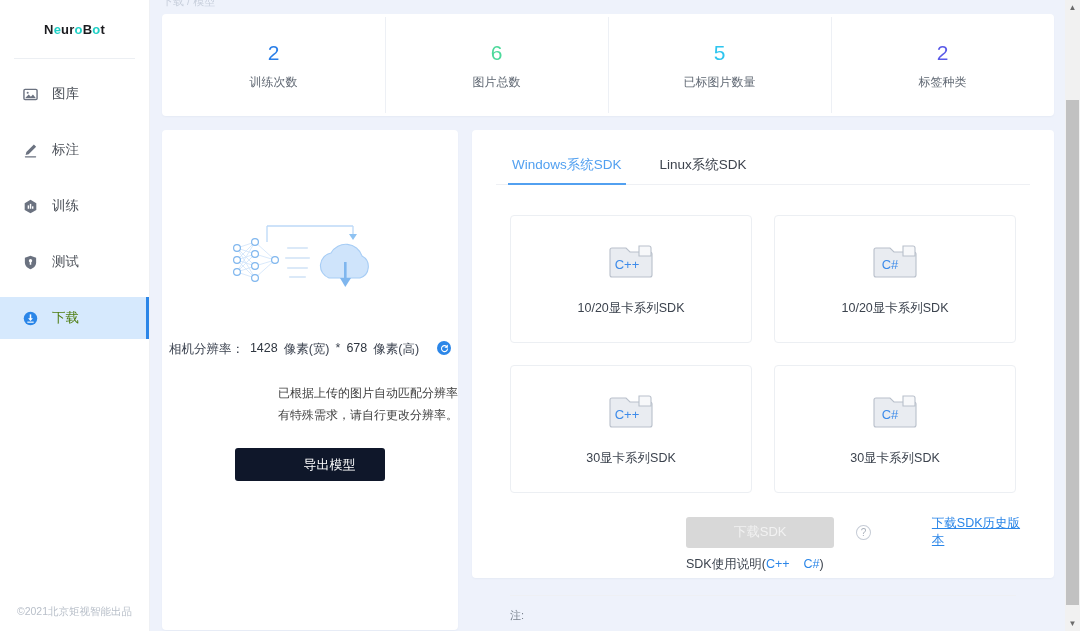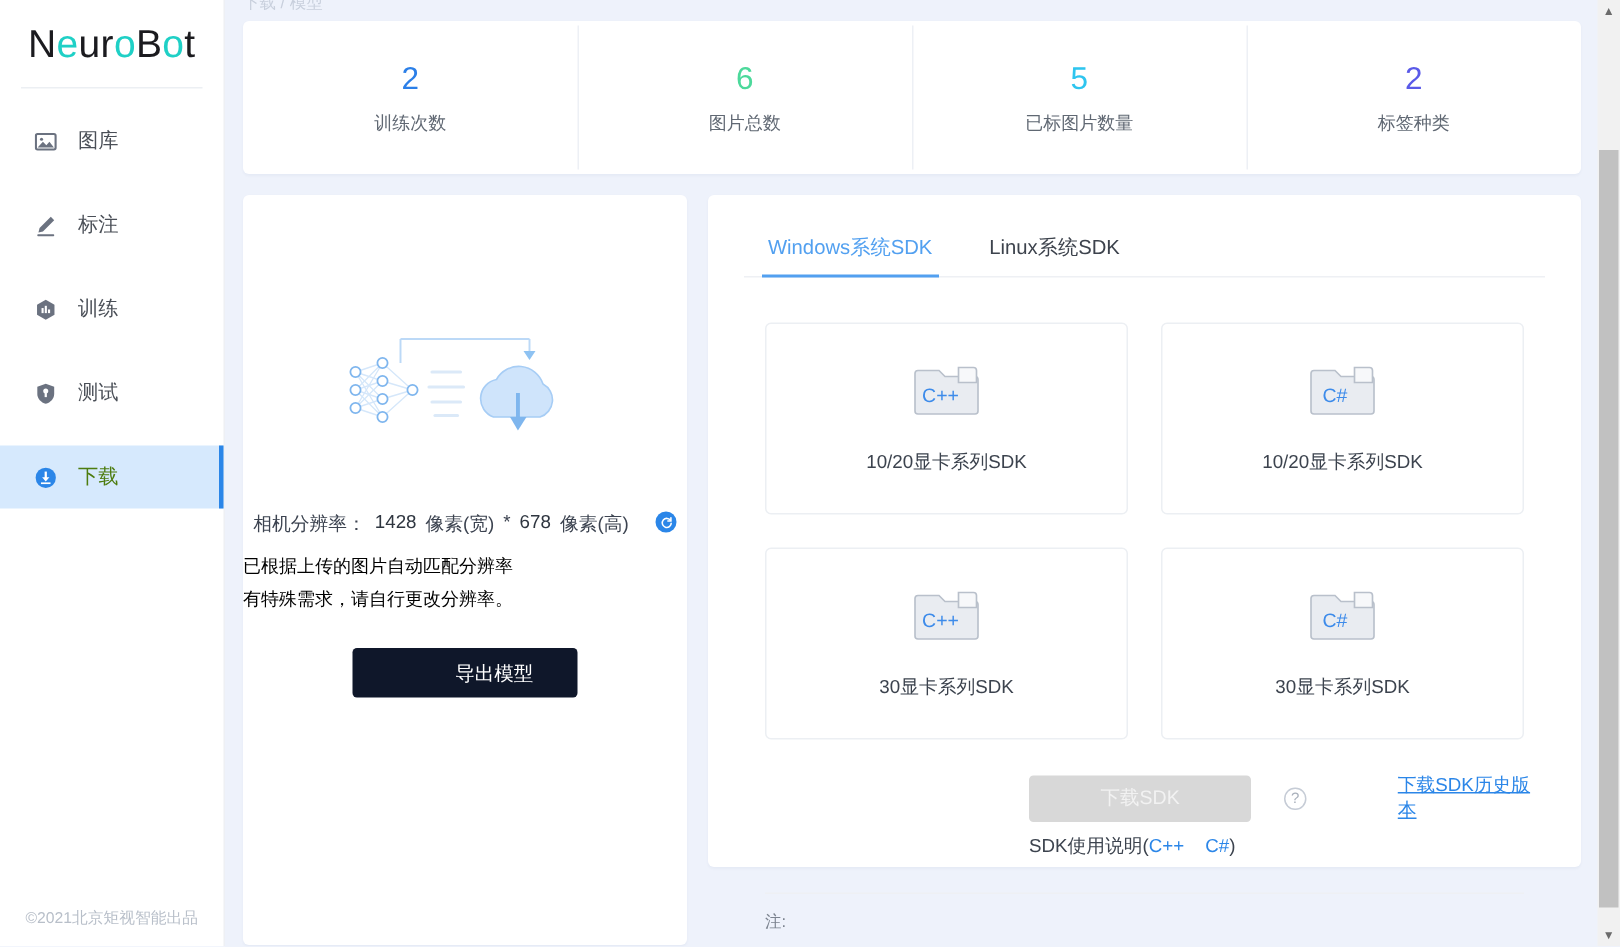--- a/index.html
+++ b/index.html
@@ -14,21 +14,21 @@
   
   .sidebar {
     width: 150px; height: 631px; background: #ffffff;
     flex: 0 0 150px; position: relative;
     border-right: 1px solid #eef0f4;
   }
   .logo-wrap {
     height: 52px; display: flex; align-items: center;
     justify-content: center; padding-top: 6px;
   }
-  .logo { font-size: 26px; font-weight: normal; letter-spacing: .2px; color: #1b1b1f; }
+  .logo { font-size: 13px; font-weight: bold; letter-spacing: .2px; color: #1b1b1f; }
   .logo .tealdot { color: #1fd0c6; }
   .logo-rule { height: 1px; background: #eceff3; margin: 6px 14px 0 14px; }
 
   .nav { margin-top: 14px; }
   .nav-item {
     height: 42px; display: flex; align-items: center;
     padding-left: 22px; gap: 14px; cursor: pointer;
     position: relative; color: #4a4f57; font-size: 13.5px;
   }
   .nav-item + .nav-item { margin-top: 14px; }
@@ -81,21 +81,21 @@
   .res-line {
     margin-top: 30px; text-align: center; font-size: 12.5px; color: #3c4350;
     display: flex; justify-content: center; gap: 6px;
   }
   .res-val { color: #2f3640; }
   .refresh-ico {
     width: 14px; height: 14px; border-radius: 50%; background: #2b86e8;
     display: inline-flex; align-items: center; justify-content: center;
     color: #fff; font-size: 9px; margin-left: 12px; cursor: pointer;
   }
-  .hint { margin-top: 8px; text-align: left; font-size: 12px; color: #000000; line-height: 22px; }
+  .hint { margin-top: 24px; text-align: right; font-size: 12px; color: #404040; line-height: 22px; }
   .export-btn {
     display: block; margin: 22px auto 0 auto; width: 150px; height: 33px;
     background: #0f172a; color: #fff; border: none; border-radius: 3px;
     font-size: 13px; cursor: pointer; font-family: inherit; padding-left: 39px;
   }
 
   
   .tabs { display: flex; gap: 34px; border-bottom: 1px solid #eef0f4; padding: 0 14px; }
   .tab {
     padding: 8px 2px 10px 2px; font-size: 13.5px; color: #3d434d;

